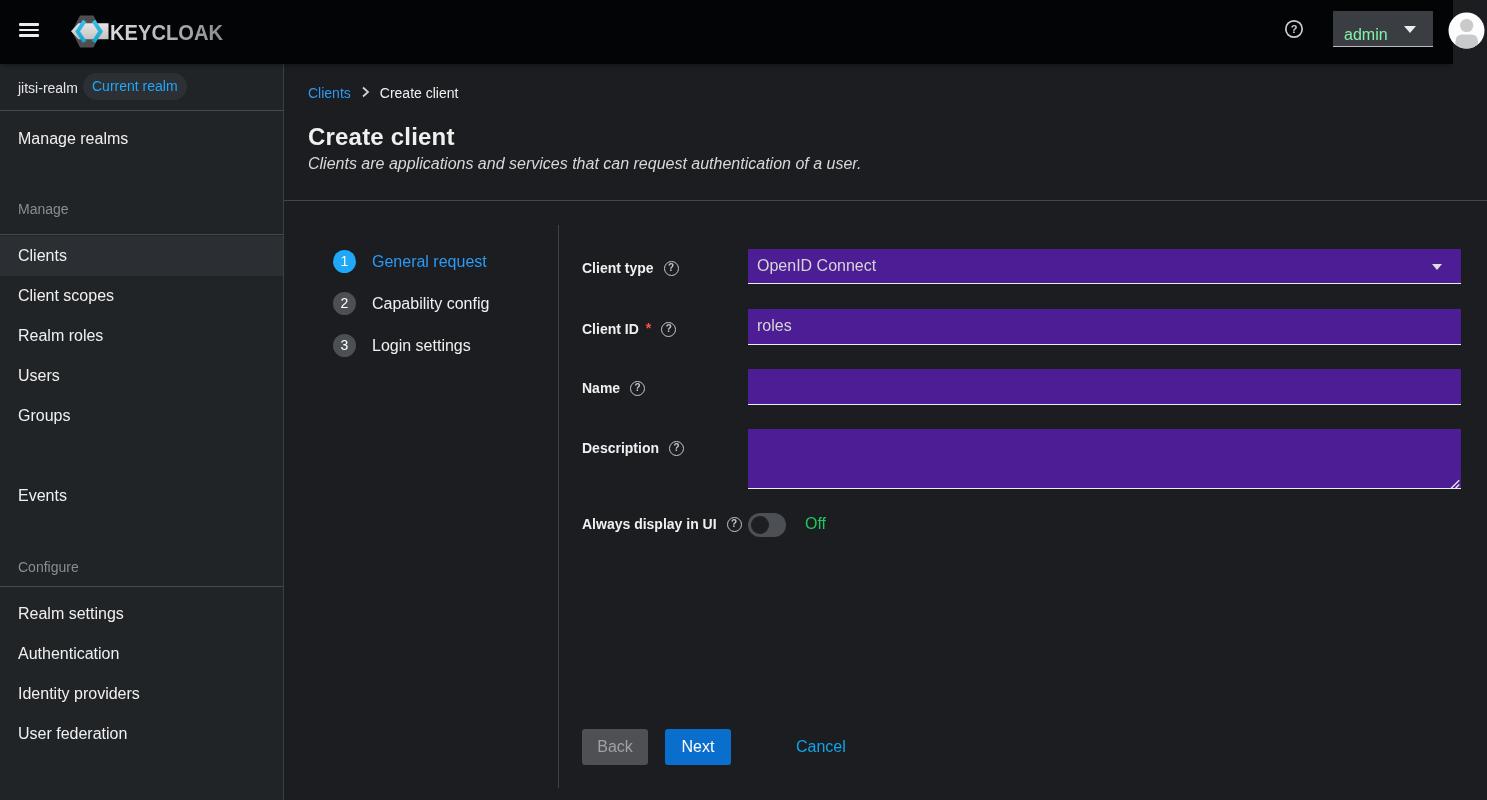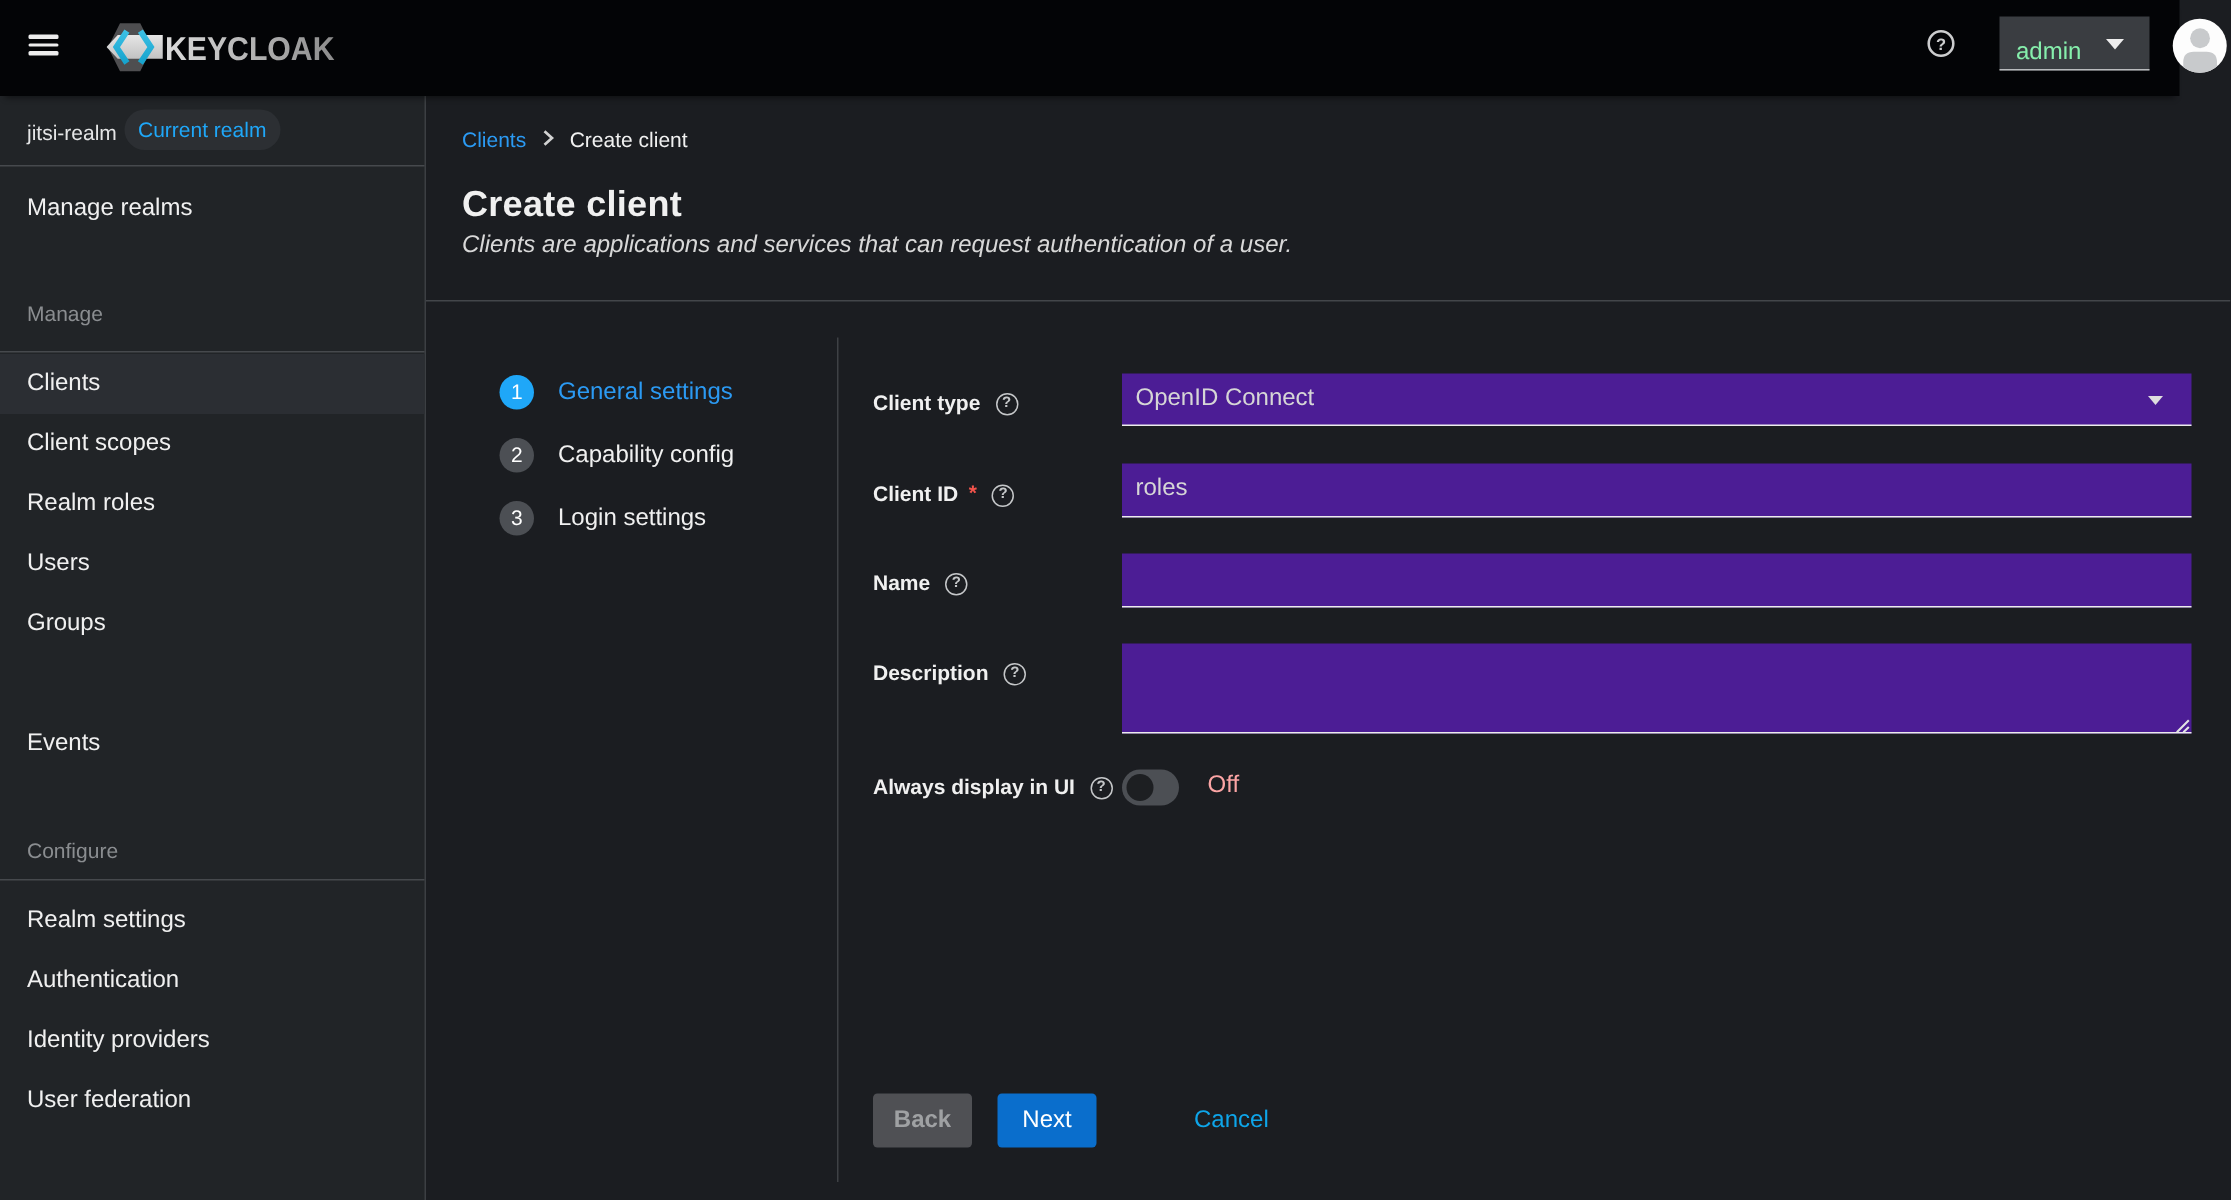--- a/index.html
+++ b/index.html
@@ -41,25 +41,25 @@
   .cg { background:#4c4f54; }
 
   
   .flabel { position:absolute; left:298px; font-size:14px; font-weight:bold; color:#f0f0f0; }
   .help { display:inline-block; width:15px; height:15px; border:1.5px solid #c5c7c9; border-radius:50%; color:#c5c7c9; font-size:10px; font-weight:bold; text-align:center; line-height:12.5px; vertical-align:2px; margin-left:10px; }
   .req { color:#f4544c; font-size:14px; margin-left:7px; vertical-align:1px; }
   .fctrl { position:absolute; left:464px; width:713px; background:#4c1d95; border:none; border-bottom:1.5px solid #ececec; color:#d6d6d6; font-size:16px; font-family:"Liberation Sans",sans-serif; padding:0 9px; }
   #selCaret { position:absolute; left:1148px; top:200px; width:0; height:0; border-left:5.5px solid transparent; border-right:5.5px solid transparent; border-top:6px solid #dededf; }
   #toggle { position:absolute; left:464px; top:449px; width:38px; height:24px; border-radius:12px; background:#4c4f54; }
   #toggle .knob { position:absolute; left:3px; top:3px; width:18px; height:18px; border-radius:50%; background:#1d1f22; }
-  #offlabel { position:absolute; left:521px; top:451px; font-size:16px; color:#fca5a5; }
+  #offlabel { position:absolute; left:521px; top:451px; font-size:16px; color:#22c55e; }
 
   
   .btn { position:absolute; top:665px; height:36px; border-radius:3px; font-size:16px; text-align:center; line-height:36px; }
-  #backBtn { left:298px; width:66px; background:#4f5054; color:#9fa1a3;font-weight:bold; }
+  #backBtn { left:298px; width:66px; background:#4f5054; color:#9fa1a3; }
   #nextBtn { left:381px; width:66px; background:#0a6ecc; color:#fff; }
   #cancelLink { position:absolute; left:512px; top:674px; font-size:16px; color:#0ea5e9; }
 </style>
 </head>
 <body>
 
 <div id="masthead">
   <div id="burger">
       <div></div>
       <div></div>
@@ -132,21 +132,21 @@
 <div id="main">
   <div id="breadcrumb"><a>Clients</a><svg class="bsep" width="9" height="12" viewBox="0 0 9 12">
         <path d="M2 1.5 L7 6 L2 10.5" stroke="#d2d2d2" stroke-width="1.8" fill="none"></path>
       </svg>Create client</div>
   <div id="title">Create client</div>
   <div id="subtitle">Clients are applications and services that can request authentication of a user.</div>
   <div id="hdiv"></div>
   <div id="vdiv"></div>
 
   <div class="stepcircle c1" style="top:186px">1</div>
-  <div class="steplabel" style="top:189px;color:#2b9af3">General settings</div>
+  <div class="steplabel" style="top:189px;color:#2b9af3">General request</div>
   <div class="stepcircle cg" style="top:228px">2</div>
   <div class="steplabel" style="top:231px;color:#f0f0f0">Capability config</div>
   <div class="stepcircle cg" style="top:270px">3</div>
   <div class="steplabel" style="top:273px;color:#f0f0f0">Login settings</div>
 
   <div class="flabel" style="top:196px">Client type<span class="help">?</span></div>
   <div class="fctrl" style="top:185px;height:35px;line-height:33.5px">OpenID Connect</div>
   <div id="selCaret"></div>
 
   <div class="flabel" style="top:256px">Client ID<span class="req">*</span><span class="help">?</span></div>

